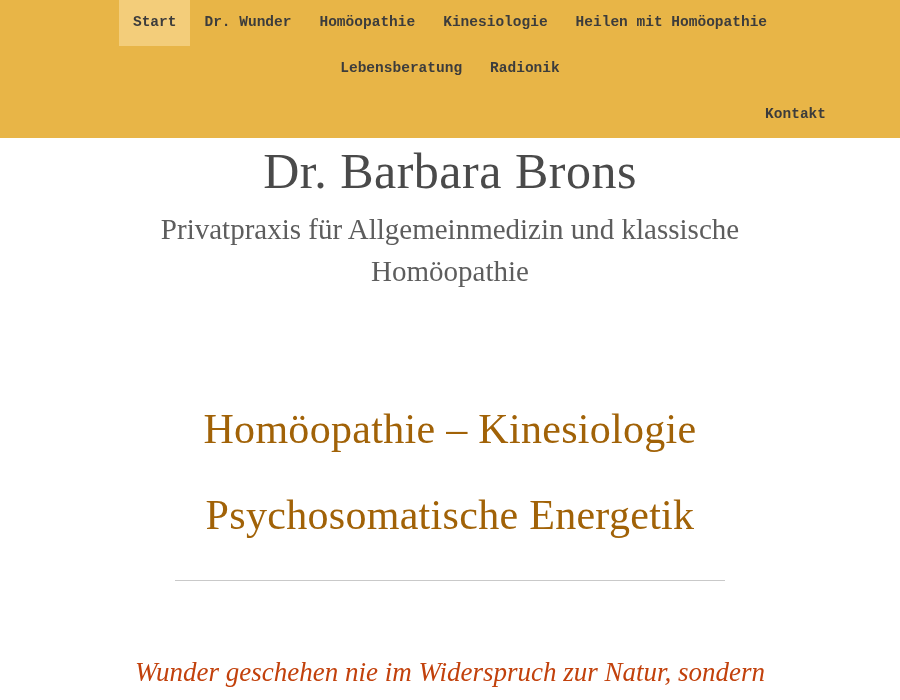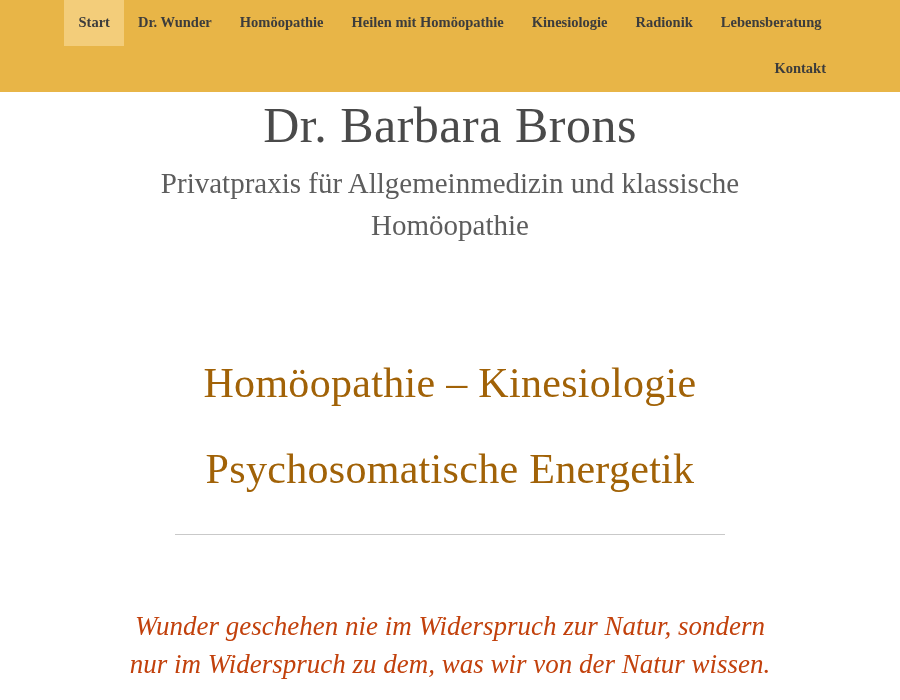--- a/index.html
+++ b/index.html
@@ -30,21 +30,21 @@
   }
   .nav-inner {
     display: flex;
     flex-wrap: wrap;
     justify-content: center;
     align-items: flex-start;
     padding: 0 60px;
     box-sizing: border-box;
   }
   .nav-item {
-    font-family: Liberation Serif, serif;
+    font-family: Liberation Mono, monospace;
     font-size: 14.5px;
     font-weight: bold;
     color: #3c3c3c;
     padding: 10px 14px 12px 14px;
     line-height: 24px;
     white-space: nowrap;
     cursor: pointer;
     text-decoration: none;
     display: block;
   }
@@ -123,24 +123,24 @@
 </head>
 <body>
 
 <div class="page">
 
   <nav class="navbar">
     <div class="nav-inner">
       <a class="nav-item active">Start</a>
       <a class="nav-item">Dr. Wunder</a>
       <a class="nav-item">Homöopathie</a>
+      <a class="nav-item">Kinesiologie</a>
       <a class="nav-item">Heilen mit Homöopathie</a>
-      <a class="nav-item">Kinesiologie</a>
+      <a class="nav-item">Lebensberatung</a>
       <a class="nav-item">Radionik</a>
-      <a class="nav-item">Lebensberatung</a>
       <div class="nav-row-2">
         <a class="nav-item">Kontakt</a>
       </div>
     </div>
   </nav>
 
   <header class="header-block">
     <h1 class="site-title">Dr. Barbara Brons</h1>
     <div class="site-subtitle">Privatpraxis für Allgemeinmedizin und klassische Homöopathie</div>
   </header>

